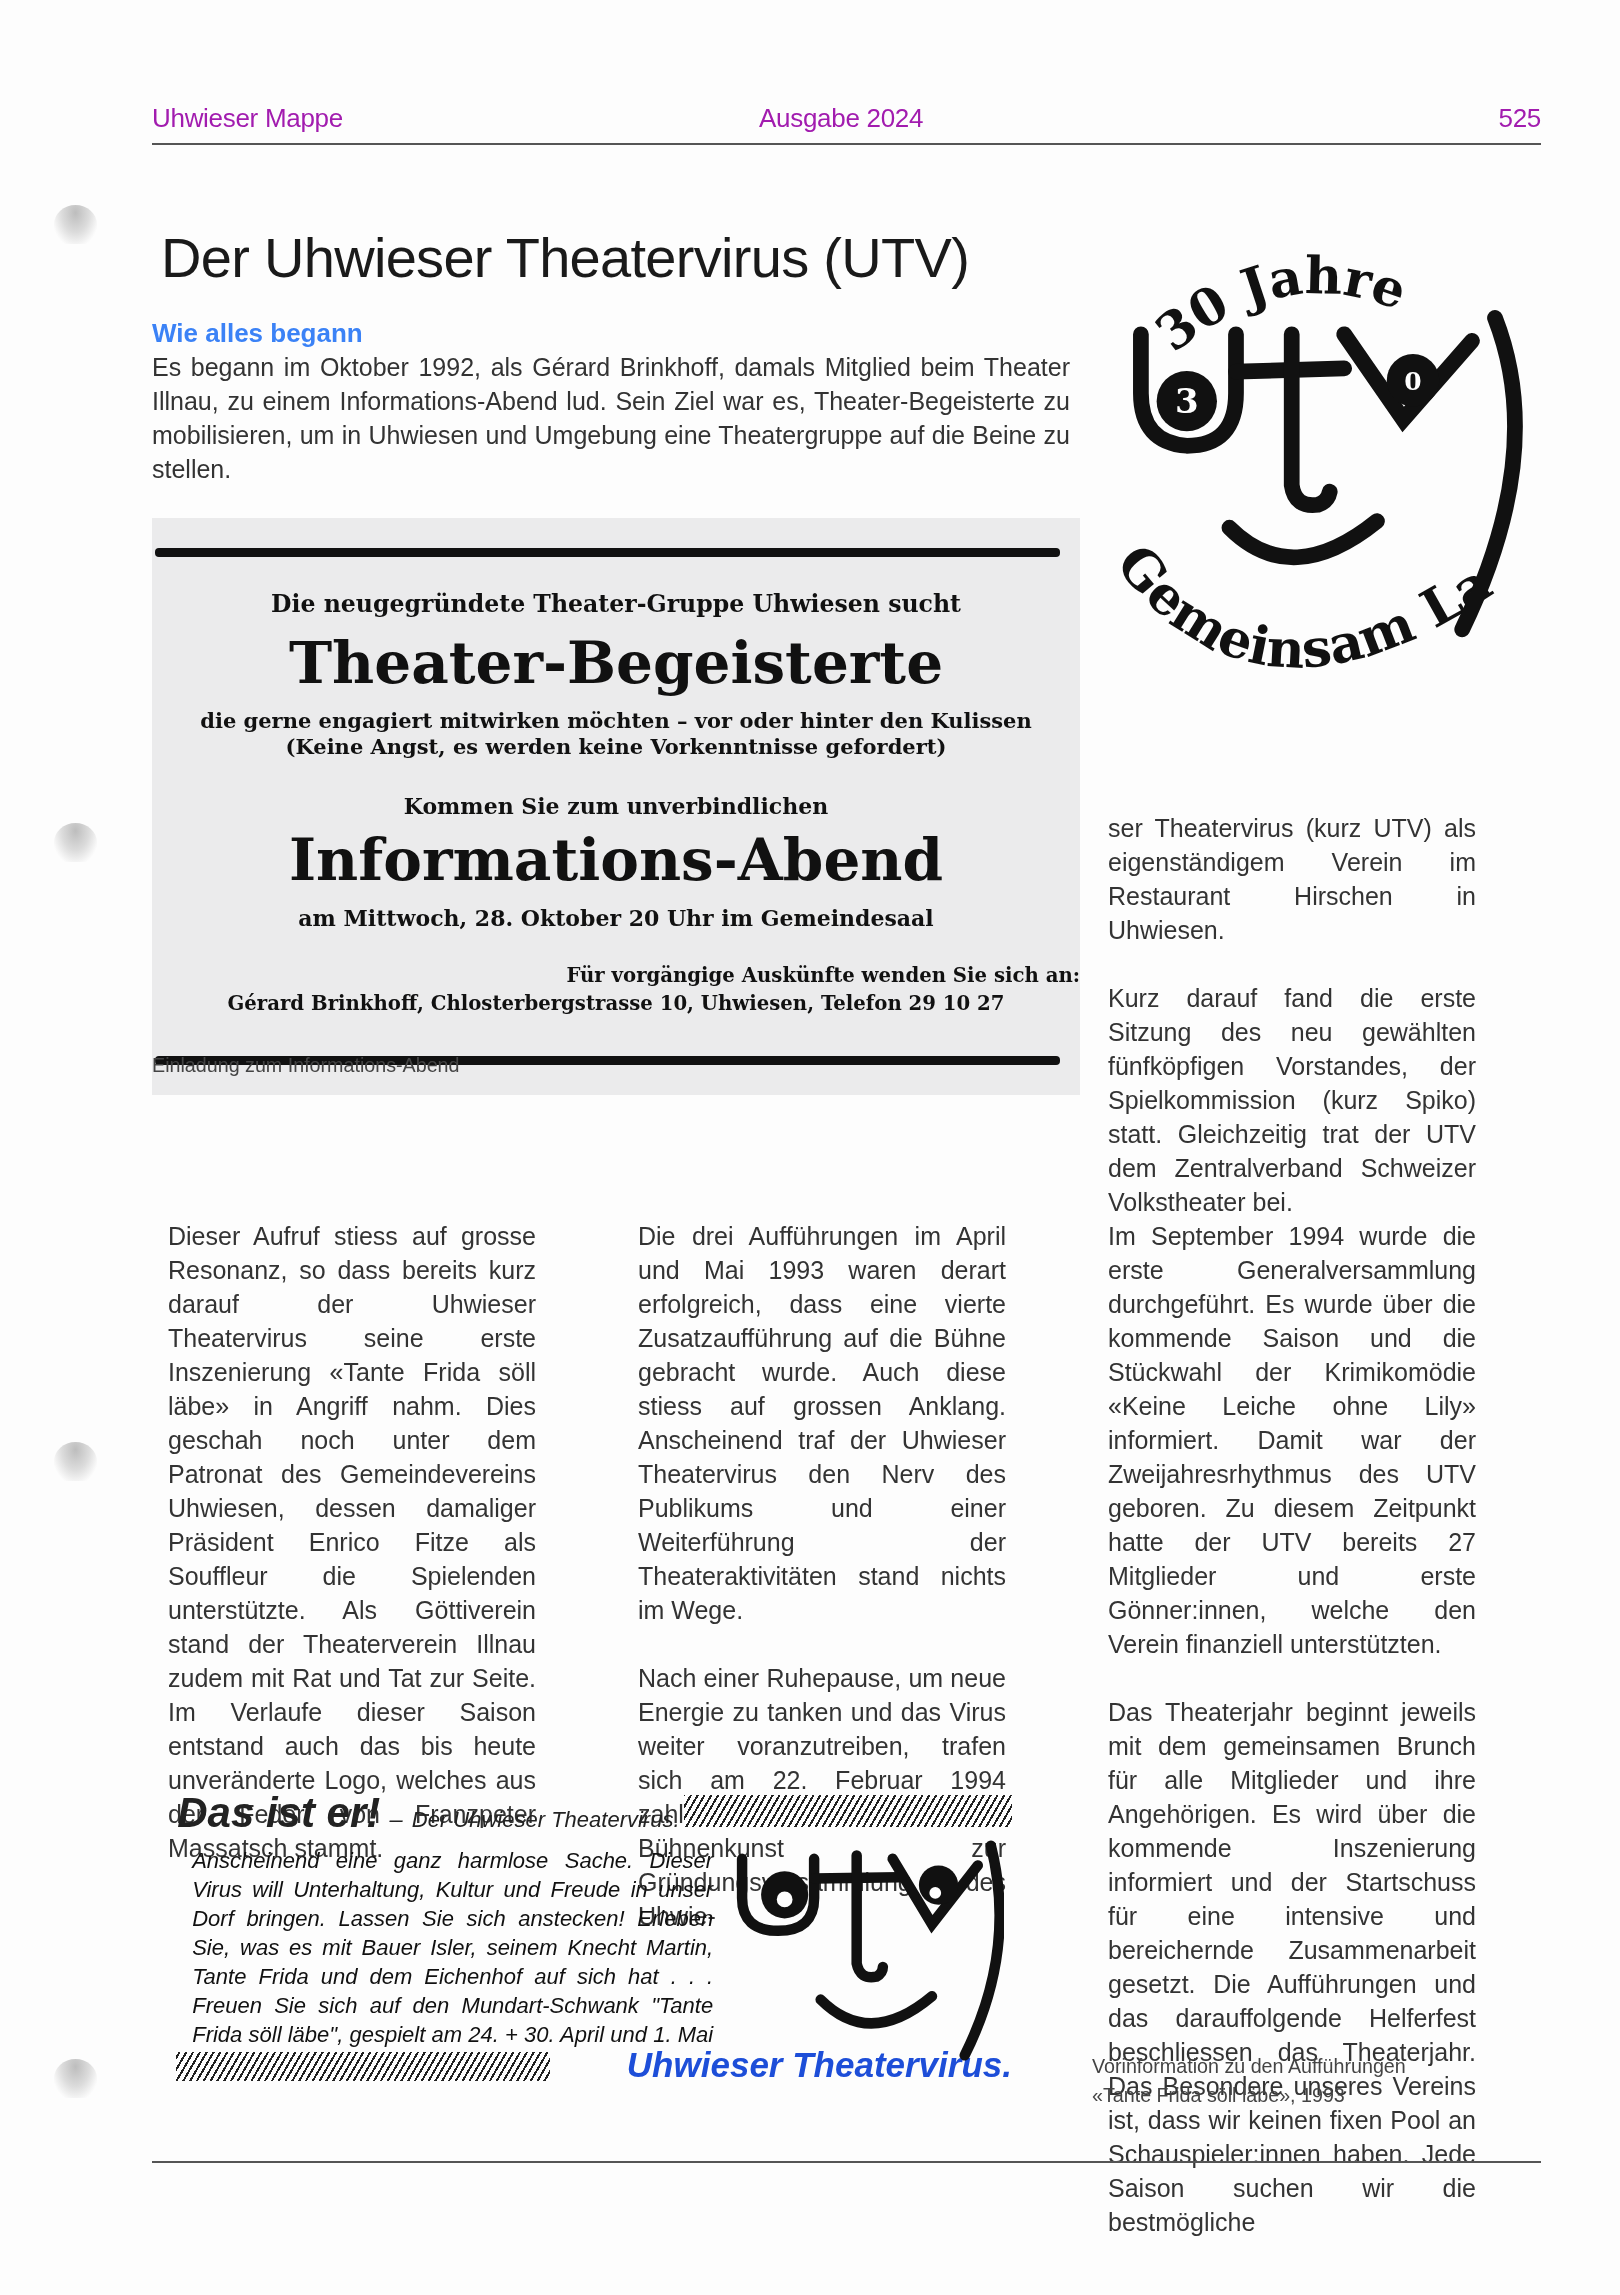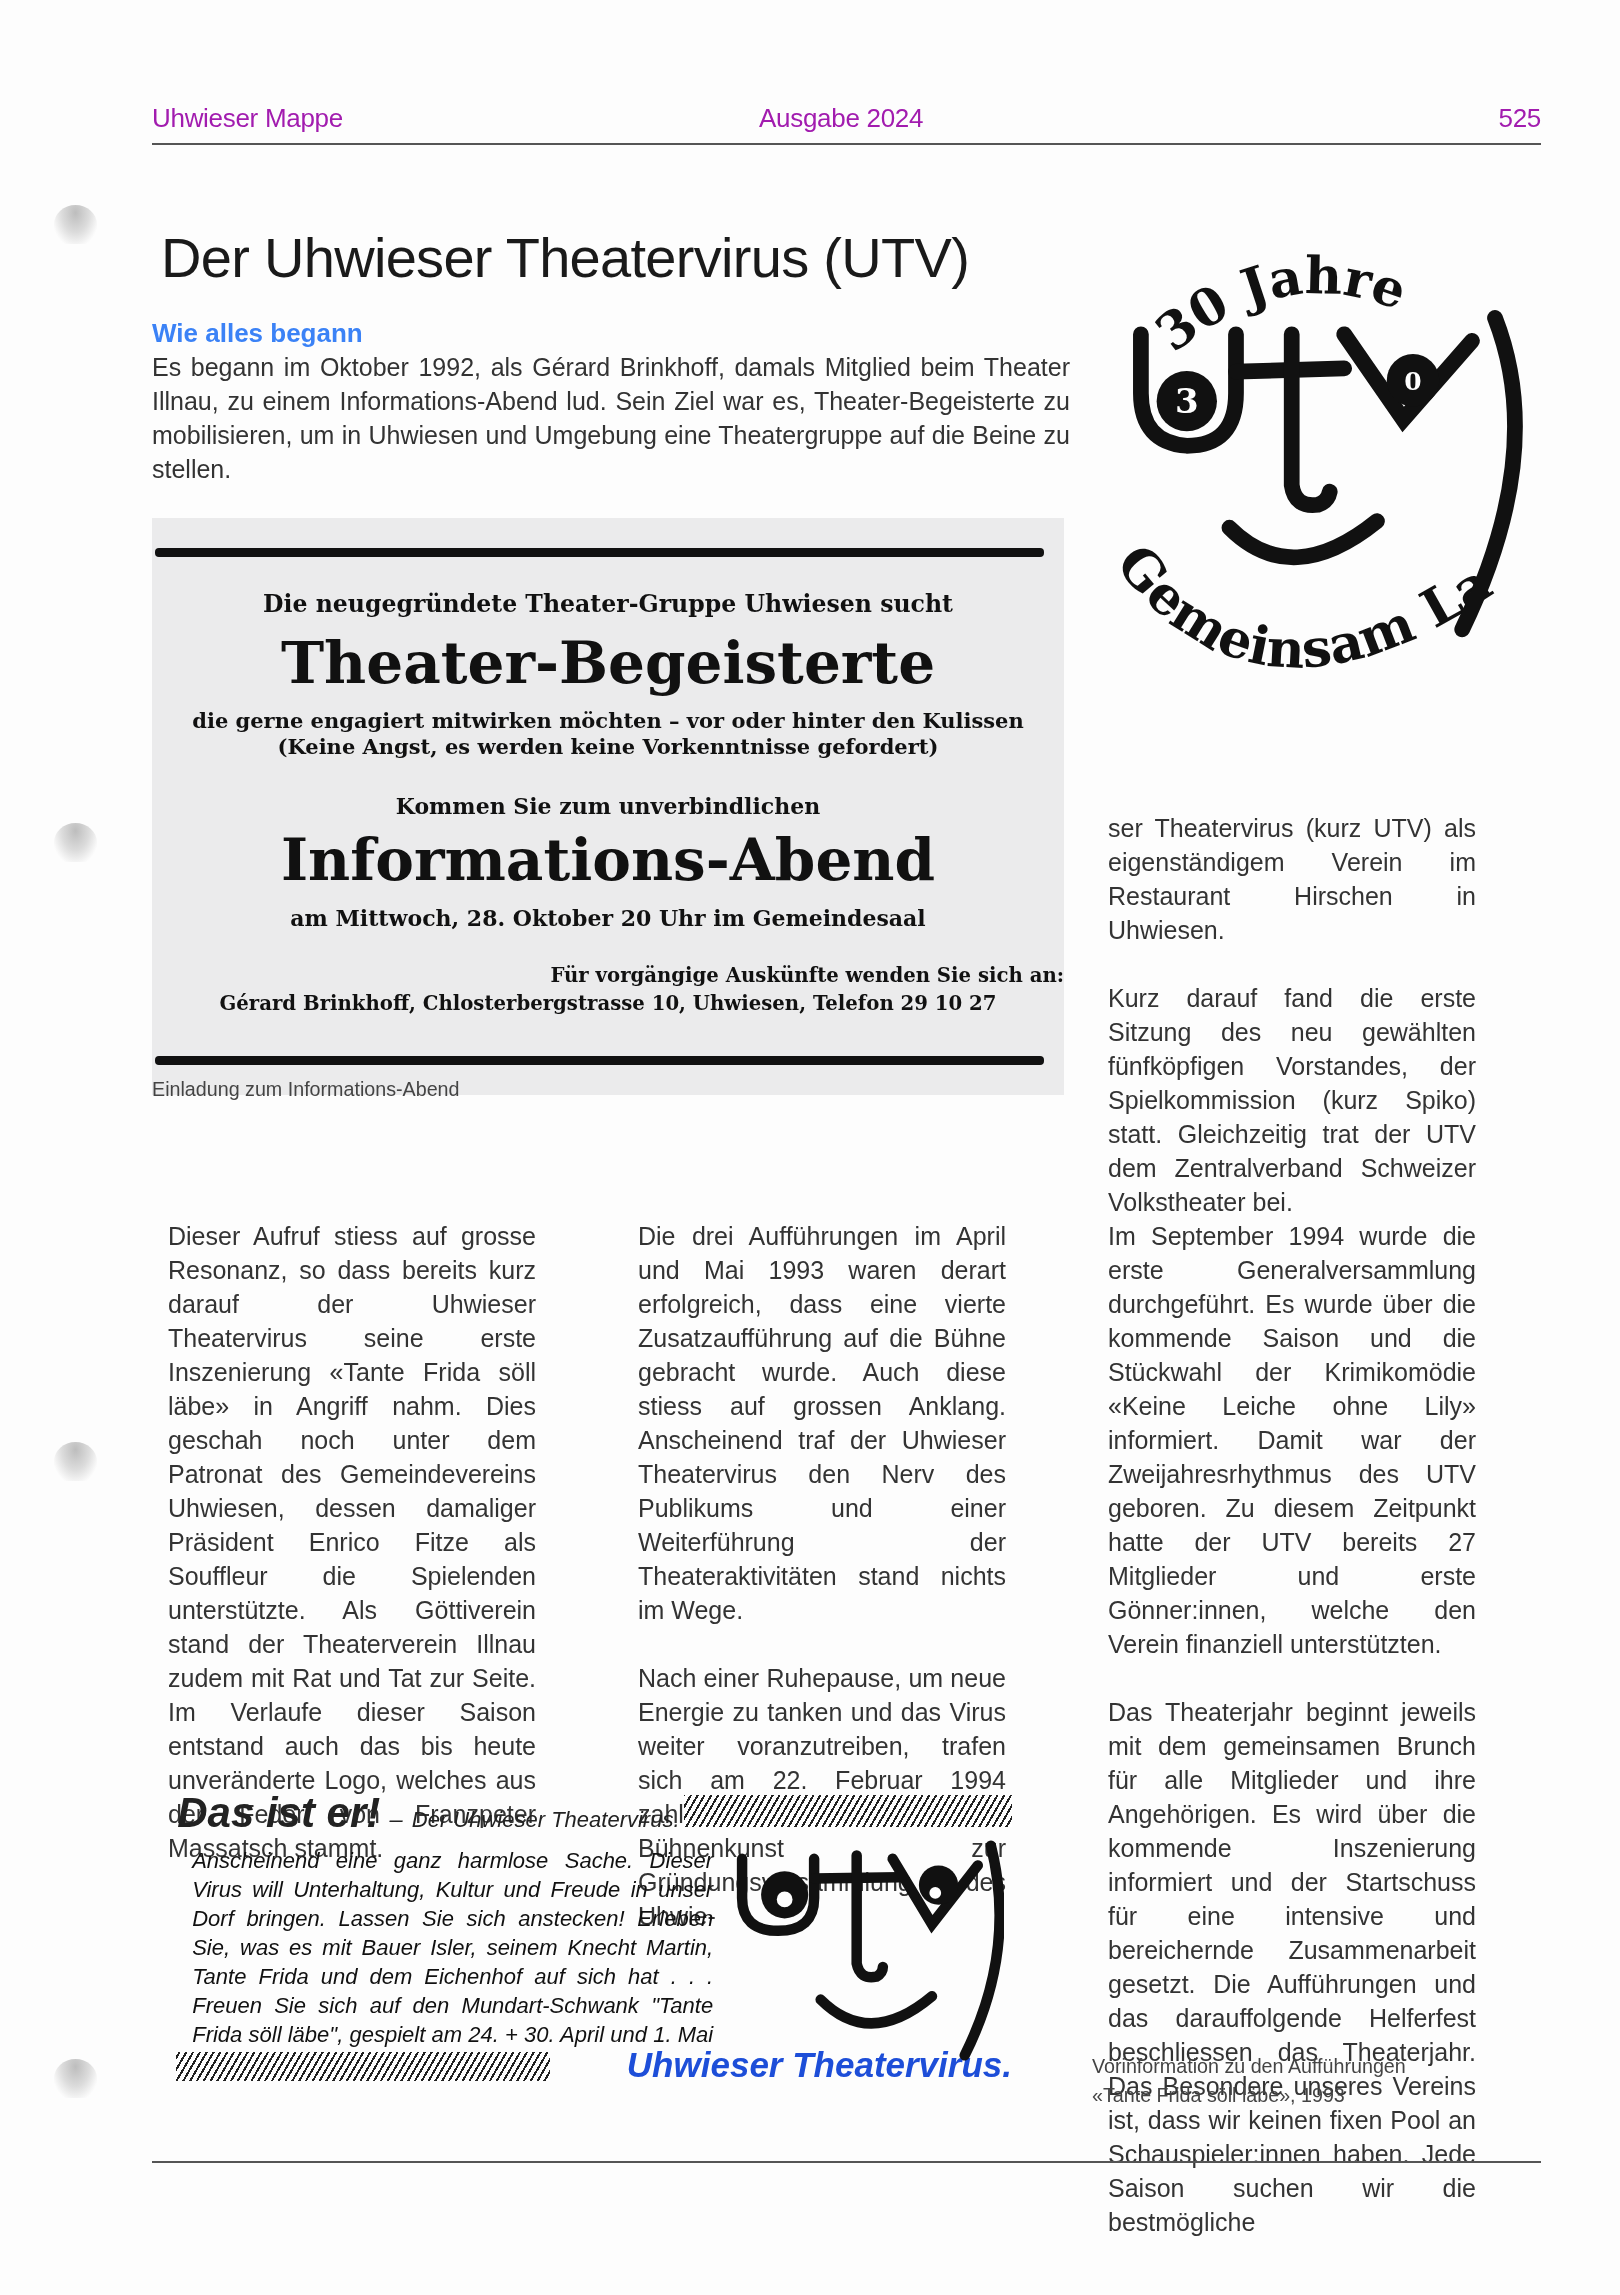--- a/index.html
+++ b/index.html
@@ -13,21 +13,21 @@
   .header { position: absolute; left: 152px; top: 100px; width: 1389px; height: 43px;
     border-bottom: 2.6px solid #555; font-size: 26px; color: #a21caf; letter-spacing: -0.3px; }
   .header span { position: absolute; top: 2.6px; }
   .h-left { left: 0; } .h-center { left: 607px; } .h-right { right: 0; }
   .title { position: absolute; left: 150px; top: 214px; font-size: 56px; font-weight: normal; color: #1a1a1a;
     margin: 11px; letter-spacing: -0.7px; }
   .subhead { position: absolute; left: 152px; top: 318px; font-size: 26px; font-weight: bold; color: #3b82f6; }
   .intro { position: absolute; left: 152px; top: 350px; width: 918px; font-size: 25px; line-height: 34px;
     text-align: justify; color: #333; }
   .logo30 { position: absolute; left: 1095px; top: 216px; width: 459px; height: 512px; }
-  .ad { position: absolute; left: 152px; top: 518px; width: 912px; height: 577px; background: #ebebec; }
+  .ad { position: absolute; left: 152px; top: 518px; width: 912px; height: 577px; background: #ebebec; padding-left: 16px; }
   .ad .rule { position: absolute; left: 2.6px; right: 19.7px; height: 9.2px; background: #111; border-radius: 3.9px; }
   .ad p { position: absolute; left: 0; right: 0; margin: 0; text-align: center; font-family: "DejaVu Serif", serif;
     font-weight: bold; color: #111; }
   .ad .l1 { top: 72px; font-size: 23.6px; }
   .ad .l2 { top: 111px; font-size: 58px; }
   .ad .l3 { top: 190px; font-size: 21px; }
   .ad .l4 { top: 216px; font-size: 21px; }
   .ad .l5 { top: 275px; font-size: 22px; }
   .ad .l6 { top: 308px; font-size: 58px; }
   .ad .l7 { top: 387px; font-size: 22px; }
@@ -98,21 +98,21 @@
   <p class="l2">Theater-Begeisterte</p>
   <p class="l3">die gerne engagiert mitwirken möchten – vor oder hinter den Kulissen</p>
   <p class="l4">(Keine Angst, es werden keine Vorkenntnisse gefordert)</p>
   <p class="l5">Kommen Sie zum unverbindlichen</p>
   <p class="l6">Informations-Abend</p>
   <p class="l7">am Mittwoch, 28. Oktober 20 Uhr im Gemeindesaal</p>
   <p class="l8">Für vorgängige Auskünfte wenden Sie sich an:</p>
   <p class="l9">Gérard Brinkhoff, Chlosterbergstrasse 10, Uhwiesen, Telefon 29 10 27</p>
   <div class="rule" style="top:538px"></div>
 </div>
-<div class="caption" style="left:152px; top:1075px">Einladung zum Informations-Abend</div>
+<div class="caption" style="left:152px; top:1051px">Einladung zum Informations-Abend</div>
 
 <div class="col" style="left:152px; top:1203px">
   <p>Dieser Aufruf stiess auf grosse Resonanz, so dass bereits kurz darauf der Uhwieser Theatervirus seine erste Inszenierung «Tante Frida söll läbe» in Angriff nahm. Dies geschah noch unter dem Patronat des Gemeindevereins Uhwiesen, dessen damaliger Präsident Enrico Fitze als Souffleur die Spielenden unterstützte. Als Göttiverein stand der Theaterverein Illnau zudem mit Rat und Tat zur Seite. Im Verlaufe dieser Saison entstand auch das bis heute unveränderte Logo, welches aus der Feder von Franzpeter Massatsch stammt.</p>
 </div>
 <div class="col" style="left:622px; top:1203px">
   <p>Die drei Aufführungen im April und Mai 1993 waren derart erfolgreich, dass eine vierte Zusatzaufführung auf die Bühne gebracht wurde. Auch diese stiess auf grossen Anklang. Anscheinend traf der Uhwieser Theatervirus den Nerv des Publikums und einer Weiterführung der Theateraktivitäten stand nichts im Wege.</p>
   <p>Nach einer Ruhepause, um neue Energie zu tanken und das Virus weiter voranzutreiben, trafen sich am 22. Februar 1994 zahlreiche Verehrer:innen der Bühnenkunst zur Gründungsversammlung des Uhwie-</p>
 </div>
 <div class="col" style="left:1092px; top:795px">
   <p>ser Theatervirus (kurz UTV) als eigenständigem Verein im Restaurant Hirschen in Uhwiesen.</p>

